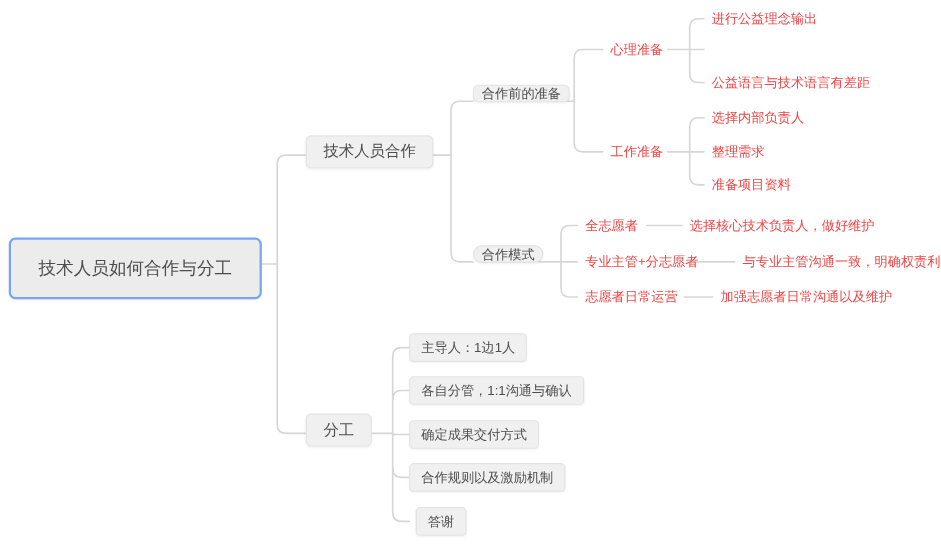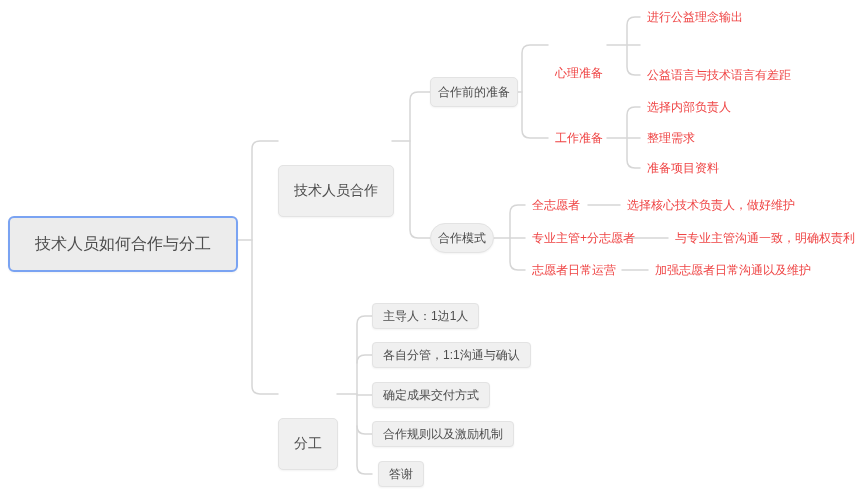--- a/index.html
+++ b/index.html
@@ -33,22 +33,22 @@
     cursor: default;
   }
   .root-box {
     height: 56px;
     padding: 0 25px;
     font-size: 16px;
     background: #ececec;
     border: 2px solid #7aa3f2;
     border-radius: 6px;
   }
-  .l1 { height: 52px; padding: 0 15px; font-size: 14px; margin-top: 42px; }
-  .l2 { height: 30px; padding: 0 7px;  font-size: 12px; }
+  .l1 { height: 30px; padding: 0 15px; font-size: 14px; }
+  .l2 { height: 16px; padding: 0 7px;  font-size: 12px; }
   .l3 { height: 26px; padding: 0 10px; font-size: 12px; border-radius: 4px; }
   .txt {
     position: absolute;
     font-size: 12px;
     line-height: 18px;
     color: #ef4444;
     white-space: nowrap;
     cursor: default;
   }
 </style>
@@ -92,21 +92,21 @@
   </svg>
 
   <div class="box root-box" style="left:8px; top:216px;">技术人员如何合作与分工</div>
 
   <div class="box l1" style="left:278px; top:123px;">技术人员合作</div>
   <div class="box l1" style="left:278px; top:376px;">分工</div>
 
   <div class="box l2" style="left:430px; top:77px;">合作前的准备</div>
   <div class="box l2" style="left:430px; top:223px;border-radius:15px;">合作模式</div>
 
-  <span class="txt" style="left:555px; top:36px;margin-top:28px;">心理准备</span>
+  <span class="txt" style="left:555px; top:36px;">心理准备</span>
   <span class="txt" style="left:555px; top:129px;">工作准备</span>
 
   <span class="txt" style="left:647px; top:8px;">进行公益理念输出</span>
   <span class="txt" style="left:647px; top:66px;">公益语言与技术语言有差距</span>
 
   <span class="txt" style="left:647px; top:98px;">选择内部负责人</span>
   <span class="txt" style="left:647px; top:129px;">整理需求</span>
   <span class="txt" style="left:647px; top:159px;">准备项目资料</span>
 
   <span class="txt" style="left:532px; top:196px;">全志愿者</span>

